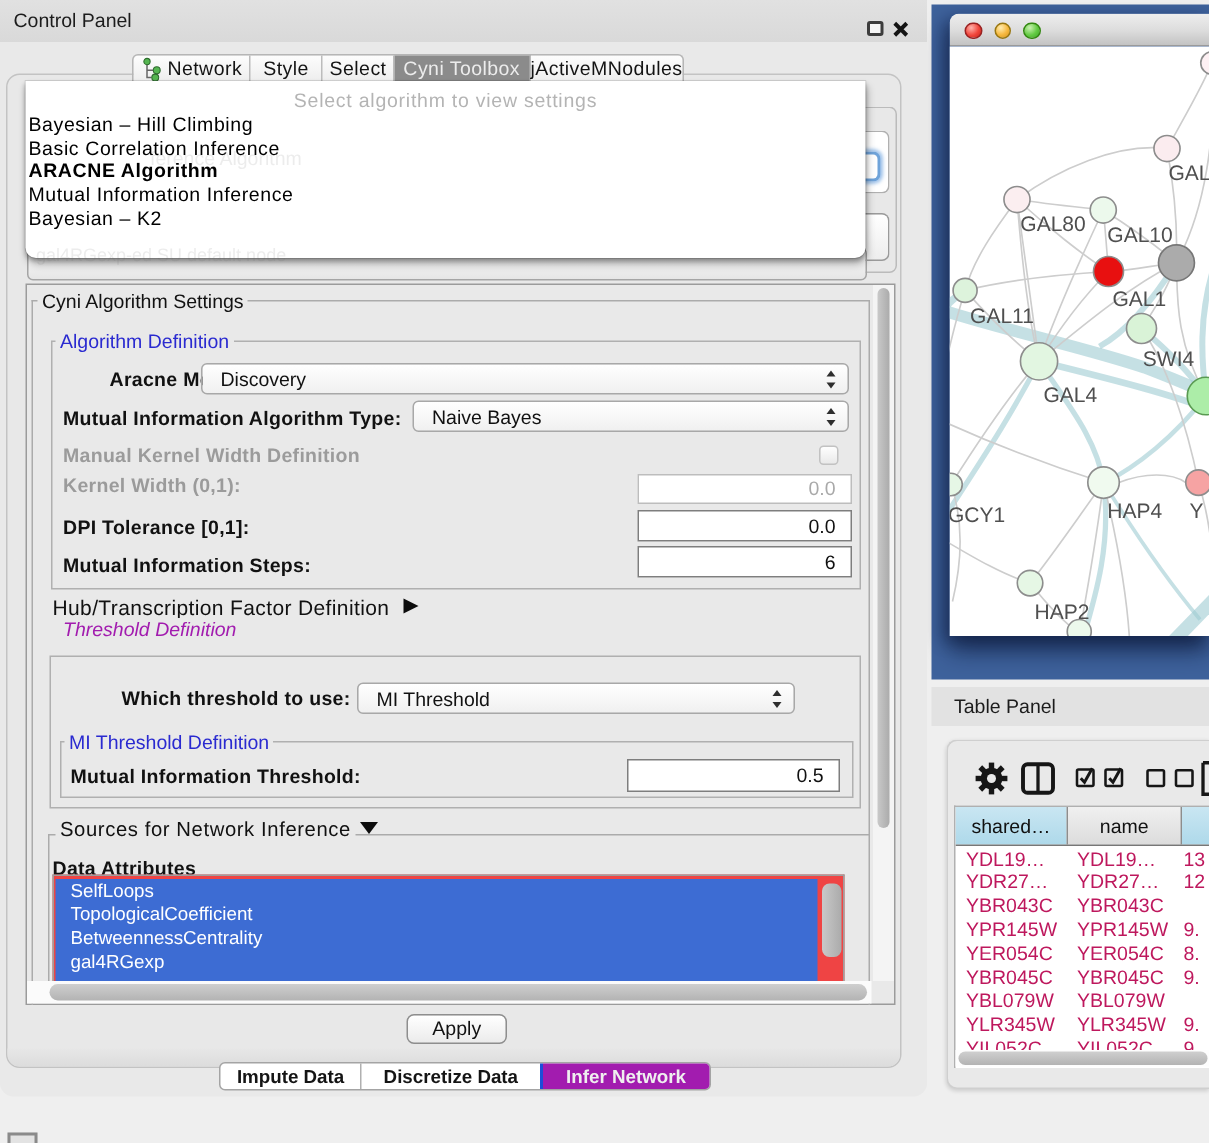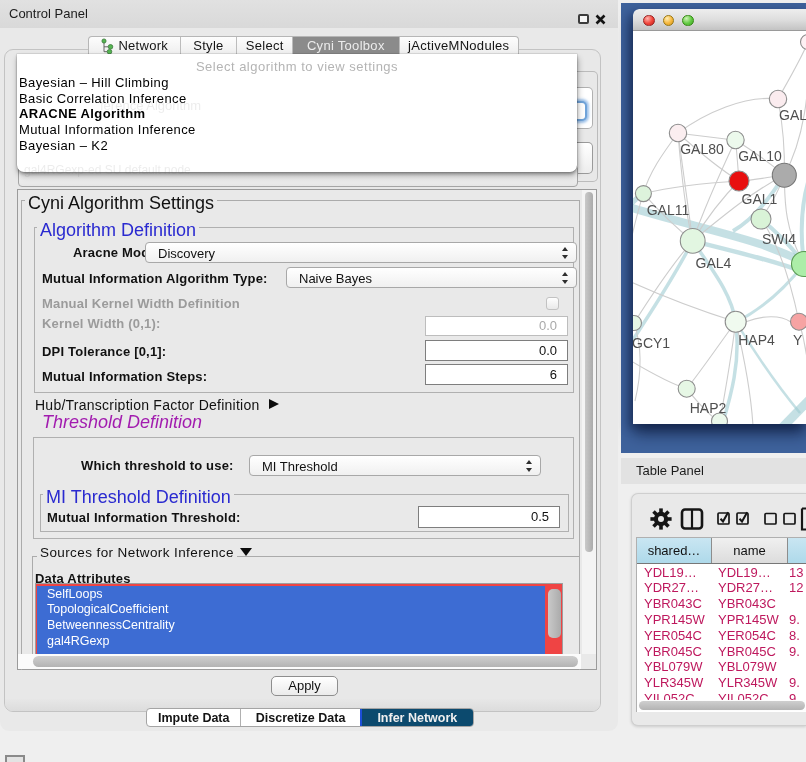--- a/index.html
+++ b/index.html
@@ -5,31 +5,31 @@
 * { margin:0; padding:0; box-sizing:border-box; }
 html,body { width:806px; height:762px; overflow:hidden; }
 body { font-family:"Liberation Sans", sans-serif; background:#efefef; position:relative; }
 .abs { position:absolute; }
 
 #win { left:0; top:4; width:618px; height:731px; background:#e9e9e9; border-radius:0 0 9px 9px; }
 #titlebar { left:0; top:4; width:618px; height:28px; background:linear-gradient(#e1e1e1,#d9d9d9); }
 #titlebar .t { position:absolute; left:9px; top:6px; font-size:13px; color:#1c1c1c; }
 #floatbtn { left:578px; top:14px; width:11px; height:10px; border:2px solid #3c3c3c; border-radius:2px; background:#f5f5f5; }
 
-#tabbar { left:88px; top:36px; width:431px; height:18px; background:linear-gradient(#fdfdfd,#eeeeee); border:1px solid #b6b6b6; border-radius:4px 4px 0 0; border-bottom:none; display:flex; font-size:13px; letter-spacing:0.3px; color:#141414; }
+#tabbar { left:88px; top:36px; width:368px; height:18px; background:linear-gradient(#fdfdfd,#eeeeee); border:1px solid #b6b6b6; border-radius:4px 4px 0 0; border-bottom:none; display:flex; font-size:13px; letter-spacing:0.3px; color:#141414; }
 #tabbar .tab { height:100%; display:flex; align-items:center; justify-content:center; border-right:1px solid #bcbcbc; position:relative; }
 #tabbar .tab:last-child { border-right:none; }
 #tabbar .sel { background:#8b8b8b; color:#ececec; }
 
 #panel { left:4px; top:49px; width:597px; height:663px; background:#e8e8e8; border:1px solid #c3c3c3; border-radius:9px; }
 
 #spane { left:17px; top:189px; width:580px; height:481px; border:1px solid #9b9b9b; background:#e9e9e9; }
-.gtitle { position:absolute; font-size:18px; background:#e9e9e9; padding:0 3px; white-space:nowrap; }
-
-.combo { position:absolute; background:linear-gradient(#ffffff,#f0f0f0); border:1px solid #a8a8a8; border-radius:4px; font-size:13px; color:#111;margin-left:11px; }
+.gtitle { position:absolute; font-size:13px; background:#e9e9e9; padding:0 3px; white-space:nowrap; }
+
+.combo { position:absolute; background:linear-gradient(#ffffff,#f0f0f0); border:1px solid #a8a8a8; border-radius:4px; font-size:13px; color:#111; }
 .combo .cv { position:absolute; left:12px; top:50%; transform:translateY(-50%); }
 .step { position:absolute; right:7px; top:50%; width:7px; height:12px; transform:translateY(-50%); }
 .step:before { content:""; position:absolute; left:0; top:0; border-left:3.5px solid transparent; border-right:3.5px solid transparent; border-bottom:4.5px solid #2e2e2e; }
 .step:after { content:""; position:absolute; left:0; bottom:0; border-left:3.5px solid transparent; border-right:3.5px solid transparent; border-top:4.5px solid #2e2e2e; }
 .tf { position:absolute; background:#fff; border:1px solid #7e7e7e; font-size:13px; color:#111; text-align:right; padding-right:10px; }
 .tf-dis { border:1px solid #bdbdbd; color:#a9a9a9; }
 .lab { position:absolute; font-size:13px; font-weight:bold; letter-spacing:0.2px; color:#111; white-space:nowrap; }
 .lab-dis { color:#9b9b9b; }
 .plain { position:absolute; font-size:13.5px; letter-spacing:0.4px; color:#111; white-space:nowrap; }
 
@@ -346,16 +346,16 @@
   <div class="sb-v" style="left:3px;top:2px;width:8px;height:360px;"></div>
 </div>
 <div class="abs" style="left:18px;top:654px;width:563px;height:15px;background:#fbfbfb;">
   <div class="sb-h" style="left:15px;top:1.5px;width:545px;height:11px;"></div>
 </div>
 
 <div id="apply" class="abs">Apply</div>
 <div id="seg" class="abs">
   <div class="s" style="width:95px;border-right:1px solid #b0b0b0;">Impute Data</div>
   <div class="s" style="width:121px;border-right:2px solid #1d4ed8;">Discretize Data</div>
-  <div class="s" style="width:112px;background:#0c4a6e;color:#efefef;border-radius:0 3px 3px 0;">Infer Network</div>
+  <div class="s" style="width:112px;background:#a21caf;color:#efefef;border-radius:0 3px 3px 0;">Infer Network</div>
 </div>
 
 <div class="abs" style="left:5px;top:755px;width:20px;height:10px;border:2px solid #8a8a8a;background:#e3e3e3;"></div>
 
 </body></html>

